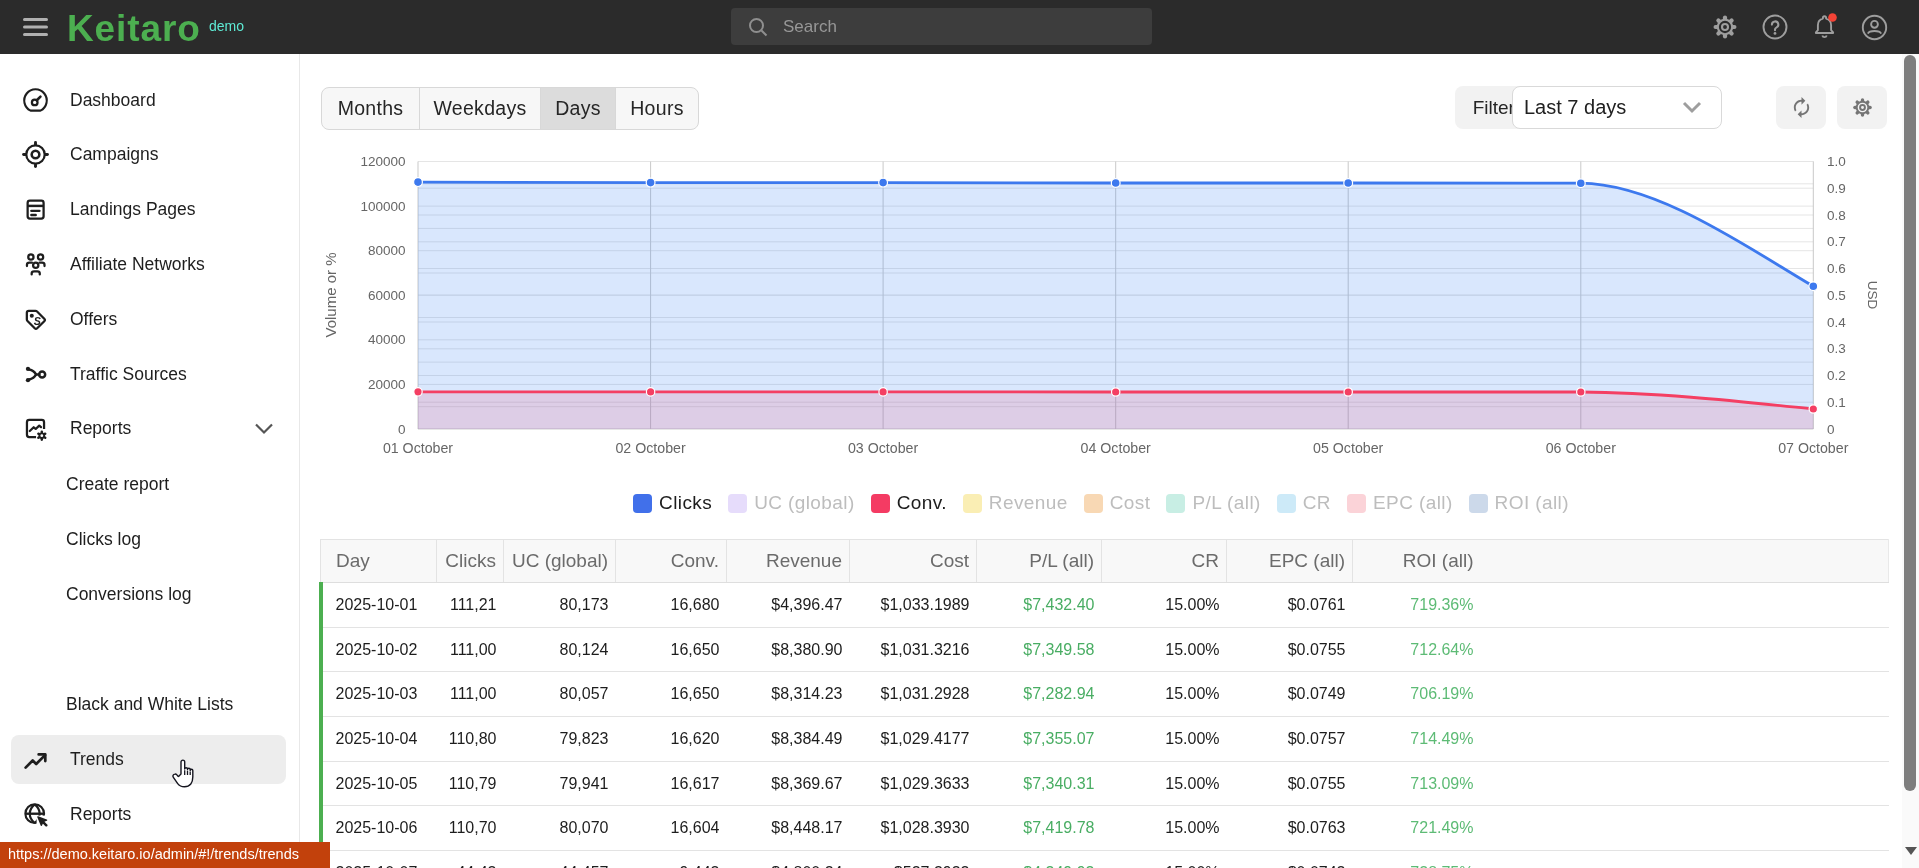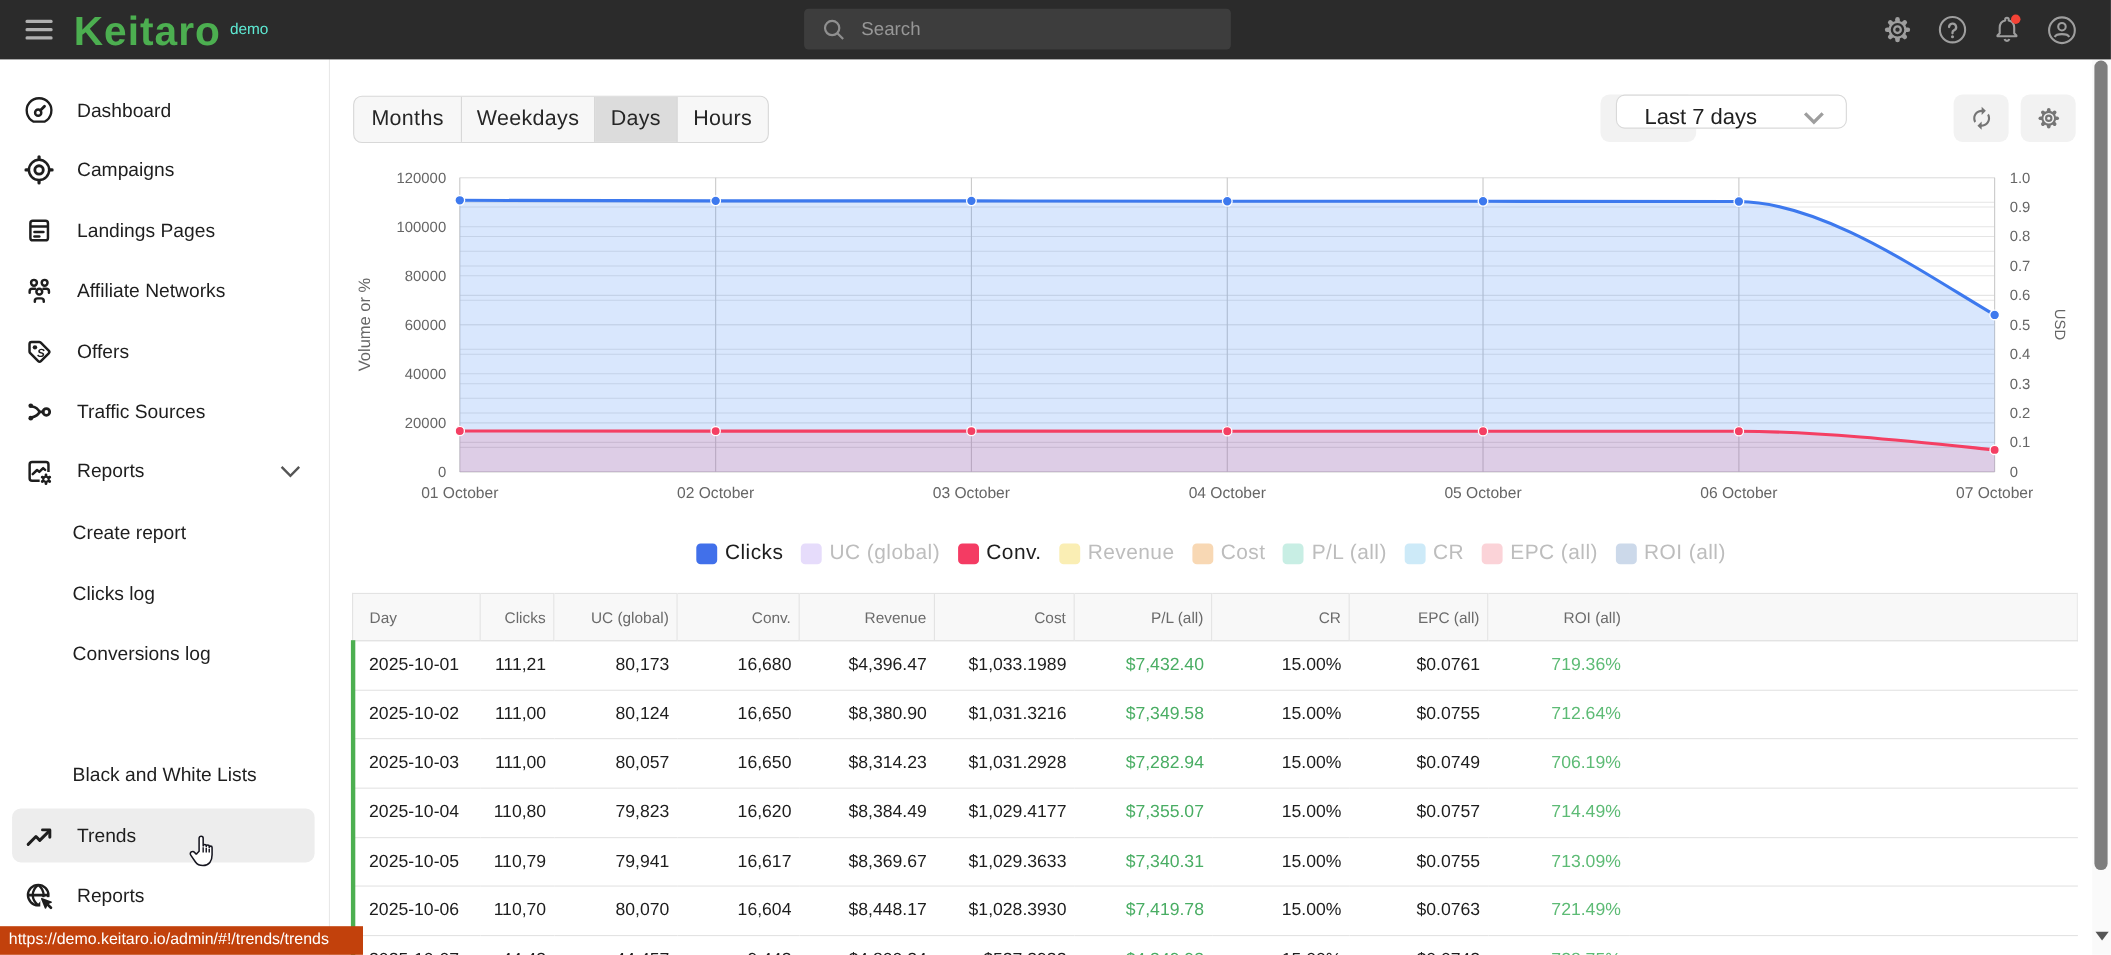--- a/index.html
+++ b/index.html
@@ -2,52 +2,52 @@
 <html><head>
 <meta charset="utf-8">
 <style>
 *{margin:0;padding:0;box-sizing:border-box}
 html,body{width:1919px;height:868px;overflow:hidden;font-family:"Liberation Sans",sans-serif;background:#fff}
 .abs{position:absolute}
 
 #hdr{position:absolute;left:0;top:0;width:1919px;height:54px;background:#2b2b2b;z-index:30}
 #logo{position:absolute;left:67px;top:8px;font-size:37px;font-weight:bold;color:#4caf50;letter-spacing:0.9px}
 #demo{position:absolute;left:209px;top:18px;font-size:14px;color:#5eead4}
-#search{position:absolute;left:731px;top:8px;width:388px;height:37px;background:#3d3d3d;border-radius:4px;color:#979797;font-size:17px;line-height:37px}
+#search{position:absolute;left:731px;top:8px;width:421px;height:37px;background:#3d3d3d;border-radius:4px;color:#979797;font-size:17px;line-height:37px}
 #search span.txt{position:absolute;left:52px;top:0}
 
 #side{position:absolute;left:0;top:54px;width:300px;height:814px;background:#fff;border-right:1px solid #e8e8e8;z-index:5}
 .mi{position:absolute;left:0;width:300px;height:54px;display:flex;align-items:center}
 .mi .ic{position:absolute;left:22px;width:27px;height:27px}
 .mi .lb{position:absolute;left:70px;font-size:17.5px;color:#1e1e1e}
 .si{position:absolute;left:0;width:300px;height:54px;display:flex;align-items:center}
 .si .lb{position:absolute;left:66px;font-size:17.5px;color:#1e1e1e}
 #trhl{position:absolute;left:11px;top:681px;width:275px;height:49px;background:#ededed;border-radius:8px}
 
 #status{position:absolute;left:0;top:842px;width:330px;height:26px;background:#c2410c;color:#fff;font-size:14.5px;line-height:25px;padding-left:8px;z-index:40;white-space:nowrap;overflow:hidden}
 
 #sbtrack{position:absolute;left:1902px;top:54px;width:17px;height:814px;background:#fafafa;z-index:25}
 #sbthumb{position:absolute;left:2px;top:1px;width:12px;height:736px;background:#7e7e7e;border-radius:6px}
 #sbarrow{position:absolute;left:3px;top:793px;width:0;height:0;border-left:6px solid transparent;border-right:6px solid transparent;border-top:8px solid #555}
 
 #tabs{position:absolute;left:321px;top:87px;height:43px;display:flex;border:1px solid #d8d8d8;border-radius:8px;background:#f7f7f7;overflow:hidden;z-index:10}
 #tabs .t{height:100%;display:flex;align-items:center;justify-content:center;font-size:19.5px;letter-spacing:0.3px;color:#262626;border-right:1px solid #d8d8d8}
 #tabs .t:last-child{border-right:none}
 .btn{position:absolute;top:86px;height:43px;background:#f2f2f2;border-radius:8px;display:flex;align-items:center;justify-content:center;z-index:10}
-#ddl{position:absolute;left:1469px;top:86px;width:210px;height:31px;background:#fff;border:1px solid #d9d9d9;border-radius:8px;font-size:20px;color:#212121;line-height:41px;padding-left:25px;z-index:10}
+#ddl{position:absolute;left:1512px;top:86px;width:210px;height:43px;background:#fff;border:1px solid #d9d9d9;border-radius:8px;font-size:20px;color:#212121;line-height:41px;padding-left:11px;z-index:10}
 
 #legend{position:absolute;left:300px;top:492px;width:1602px;display:flex;justify-content:center;align-items:center;z-index:4}
 #legend .it{display:flex;align-items:center;margin:0 8px}
 #legend .sw{width:19px;height:19px;border-radius:4px;margin-right:7px}
 #legend .lt{font-size:19px;letter-spacing:0.4px;color:#bdbdbd}
 #legend .on{color:#1d1d1d}
 
 #tbl{position:absolute;left:320px;top:539px;width:1568px;z-index:3}
 table{border-collapse:collapse;table-layout:fixed;width:1568px}
-th{height:43px;background:#f8f8f8;border-top:1px solid #e3e3e3;border-bottom:1px solid #dedede;border-left:1px solid #e3e3e3;font-weight:normal;font-size:14px;color:#6b6b6b;text-align:right;padding-right:7px}
+th{height:43px;background:#f8f8f8;border-top:1px solid #e3e3e3;border-bottom:1px solid #dedede;border-left:1px solid #e3e3e3;font-weight:normal;font-size:19px;color:#6b6b6b;text-align:right;padding-right:7px}
 th.first{text-align:left;padding-left:15px}
 th.last{border-left:none;border-right:1px solid #e9e9e9}
 td{height:44.7px;border-bottom:1px solid #e3e3e3;font-size:16px;color:#1d1d1d;text-align:right;padding-right:7px;white-space:nowrap;overflow:hidden}
 td.first{text-align:left;padding-left:15px}
 td.g1{color:#49ad63}
 td.g2{color:#5dbb75}
 #greenbar{position:absolute;left:-1.5px;top:43px;width:4px;height:287px;background:#4caf50;z-index:6}
 </style>
 </head>
 <body>

